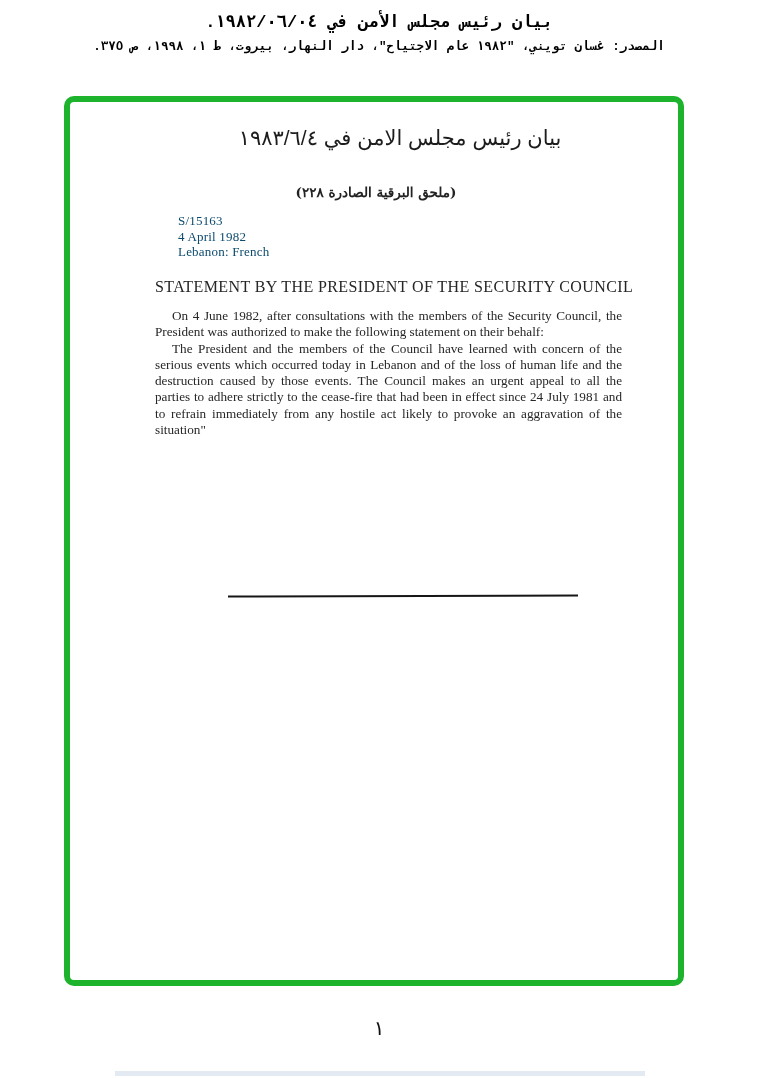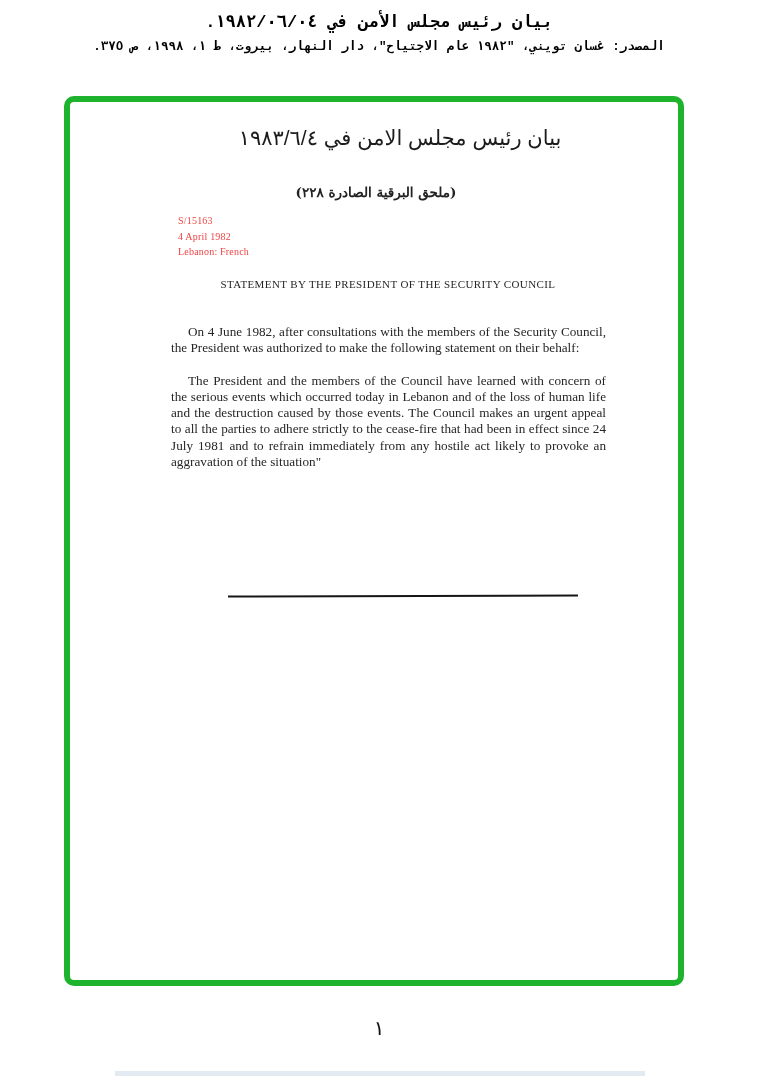--- a/index.html
+++ b/index.html
@@ -74,50 +74,50 @@
     font-weight: bold;
     color: #222222;
     font-family: "DejaVu Serif", serif;
     margin-top: 16px;
   }
 
   .ref-block {
     position: absolute;
     left: 178px;
     top: 213px;
-    font-size: 10px;
+    font-size: 13px;
     line-height: 15.5px;
-    color: #ef4444;
+    color: #0c4a6e;
     letter-spacing: 0.2px;
   }
 
   .doc-heading {
     position: absolute;
     left: 155px;
     top: 278px;
     width: 466px;
     text-align: center;
-    font-size: 11px;
+    font-size: 16px;
     letter-spacing: 0.4px;
     color: #262626;
     white-space: nowrap;
   }
 
   .doc-body {
     position: absolute;
     left: 155px;
     top: 308px;
     width: 467px;
     font-size: 13.2px;
     line-height: 16.3px;
     color: #262626;
     text-align: justify;
   }
   .doc-body p {
-    margin: 16px;
+    margin: 0;
     text-indent: 17px;
   }
 
   .mid-rule {
     position: absolute;
     left: 228px;
     top: 595px;
     width: 350px;
     height: 0;
     border-top: 2px solid #161616;

